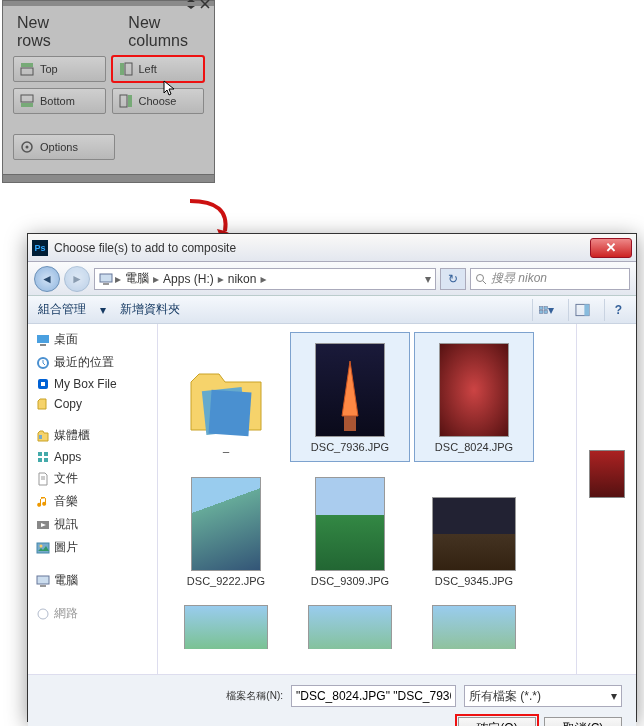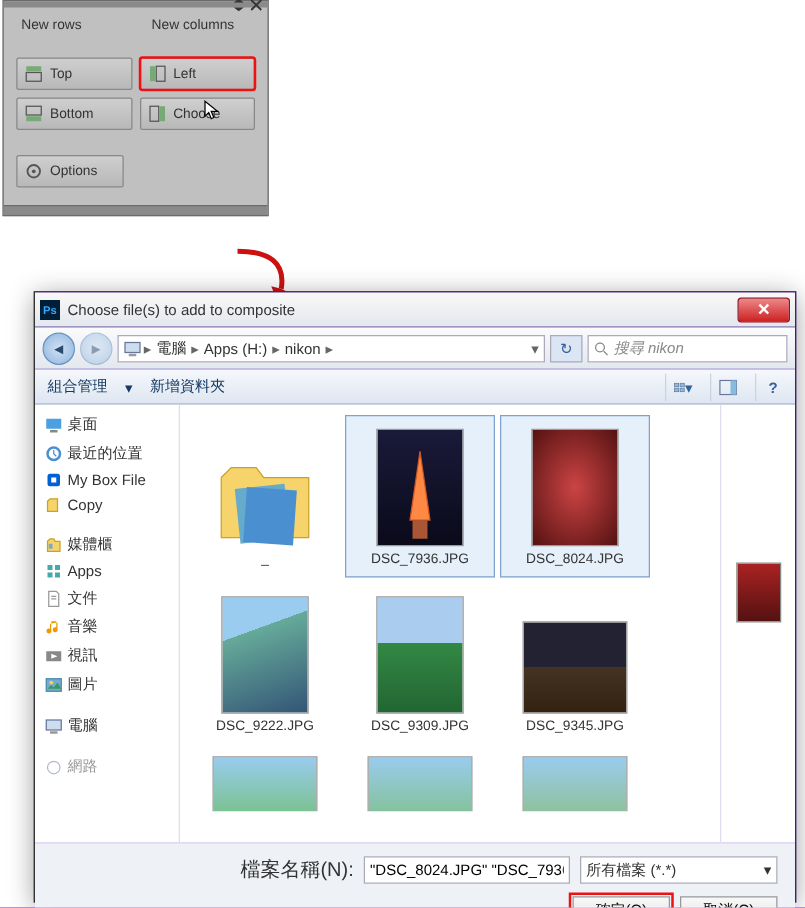--- a/index.html
+++ b/index.html
@@ -3,26 +3,26 @@
 <meta charset="utf-8">
 <style>
   *{box-sizing:border-box;margin:0;padding:0}
   body{font-family:"Segoe UI",Tahoma,sans-serif;font-size:12px;color:#333;background:#fff;width:644px;height:726px;position:relative}
   
   .panel{position:absolute;left:2px;top:0;width:213px;background:#c0c0c0;border:1px solid #6b6b6b}
   .panel-top{height:5px;background:#8a8a8a;display:flex;justify-content:flex-end;align-items:center;gap:4px;padding-right:4px}
   .mini-icon{width:10px;height:10px;fill:#333}
   .panel-title{background:#b8b8b8;padding:2px 8px;font-size:11px;border-top:1px solid #d5d5d5;border-bottom:1px solid #999;display:flex;justify-content:space-between;align-items:center}
   .panel-body{padding:8px 10px 14px}
-  .headers{display:flex;gap:56px;font-size:11px;margin-bottom:20px;padding-left:4px}
+  .headers{display:flex;gap:56px;font-size:16px;margin-bottom:6px;padding-left:4px}
   .btn-grid{display:grid;grid-template-columns:1fr 1fr;gap:6px}
   .pbtn{height:26px;background:linear-gradient(#cfcfcf,#b8b8b8);border:1px solid #888;border-radius:2px;display:flex;align-items:center;padding:0 6px;font-size:11px;gap:6px;cursor:pointer}
   .pbtn svg{width:14px;height:14px;fill:#555}
   .highlight{outline:2px solid #e11;outline-offset:-1px}
-  .opts{margin-top:20px;width:86px}
+  .opts{margin-top:20px;width:102px}
   .panel-footer{height:8px;background:#8a8a8a;border-top:1px solid #6b6b6b}
   .cursor{position:absolute;left:162px;top:80px;width:16px;height:16px}
   
   .arrow{position:absolute;left:180px;top:196px;width:60px;height:50px}
   
   .dialog{position:absolute;left:27px;top:233px;width:610px;height:489px;border:1px solid #333;background:#6d28d9;box-shadow:0 4px 20px rgba(0,0,0,.4)}
   .titlebar{height:28px;background:linear-gradient(#faf9f7,#e3e7ef);display:flex;align-items:center;padding:0 4px;border-bottom:1px solid #aab}
   .ps-icon{width:16px;height:16px;background:#001e36;color:#31a8ff;font-size:9px;font-weight:bold;display:flex;align-items:center;justify-content:center;margin-right:6px}
   .title-txt{flex:1;font-size:12px;color:#333}
   .close-btn{width:42px;height:20px;background:linear-gradient(#e88,#c22);border:1px solid #912;border-radius:3px;display:flex;align-items:center;justify-content:center;color:#fff;font-size:13px;font-weight:bold}
@@ -31,37 +31,37 @@
   .navbtn.fwd{opacity:.5}
   .addr{flex:1;height:22px;background:#fff;border:1px solid #aab;display:flex;align-items:center;padding:0 4px;gap:2px;font-size:12px}
   .addr .seg{padding:0 2px}
   .addr .chev{color:#666}
   .ref-btn{width:26px;height:22px;background:#dbe5f3;border:1px solid #aab;display:flex;align-items:center;justify-content:center;color:#35619a}
   .search{width:160px;height:22px;background:#fff;border:1px solid #aab;display:flex;align-items:center;padding:0 4px;color:#888;font-style:italic;font-size:12px;gap:4px}
   .toolbar{height:28px;background:linear-gradient(#f5f8fc,#dee6f1);border-bottom:1px solid #c9d3e1;display:flex;align-items:center;padding:0 10px;gap:14px;font-size:12px;color:#163a63}
   .toolbar .spacer{flex:1}
   .tool-icon{width:22px;height:22px;display:flex;align-items:center;justify-content:center;border-left:1px solid #c9d3e1;padding-left:6px;color:#35619a}
   .content{display:flex;height:350px}
-  .sidebar{width:116px;background:#fff;border-right:1px solid #dde;padding:4px 2px;overflow:hidden}
+  .sidebar{width:130px;background:#fff;border-right:1px solid #dde;padding:4px 2px;overflow:hidden}
   .side-item{display:flex;align-items:center;gap:4px;padding:3px 6px;font-size:12px;white-space:nowrap;cursor:pointer}
   .side-item svg{width:14px;height:14px;flex-shrink:0}
   .side-hdr{margin-top:10px}
   .filearea{flex:1;background:#fff;padding:8px;display:flex;flex-wrap:wrap;align-content:flex-start;gap:4px;overflow:hidden}
   .tile{width:120px;height:130px;display:flex;flex-direction:column;align-items:center;padding:4px;border:1px solid transparent}
   .tile.sel{border:1px solid #7da2ce;background:#e5f0fb}
   .thumbwrap{width:84px;height:100px;display:flex;align-items:end;justify-content:center}
   .thumb{width:70px;height:94px;border:1px solid #999;background:#333}
   .thumb.land{width:100px;height:74px}
   .thumb.folder{width:80px;height:70px;border:none;background:none}
   .fname{font-size:11px;margin-top:4px;text-align:center}
   .preview{width:60px;background:#fff;border-left:1px solid #dde;padding:6px 4px;display:flex;justify-content:center;align-items:flex-start}
   .preview .pimg{width:36px;height:48px;background:linear-gradient(#a22,#511);border:1px solid #888;margin-top:120px}
   .bottom{padding:10px 14px;background:#eef2f7;border-top:1px solid #dde}
   .row{display:flex;align-items:center;gap:8px;margin-bottom:10px;justify-content:flex-end}
-  .lbl{font-size:16px}
+  .lbl{font-size:10px}
   .txtbox{height:22px;border:1px solid #aab;background:#fff;padding:0 4px;font-size:12px}
   .fname-box{width:165px}
   .filter-box{width:158px;display:flex;align-items:center;justify-content:space-between}
   .dlg-btn{width:78px;height:22px;background:linear-gradient(#f8f8f8,#e3e3e3);border:1px solid #999;font-size:12px;cursor:pointer}
   .dlg-btn.ok{outline:2px solid #e11;outline-offset:1px}
 </style>
 </head>
 <body>
 
 <div class="panel">

